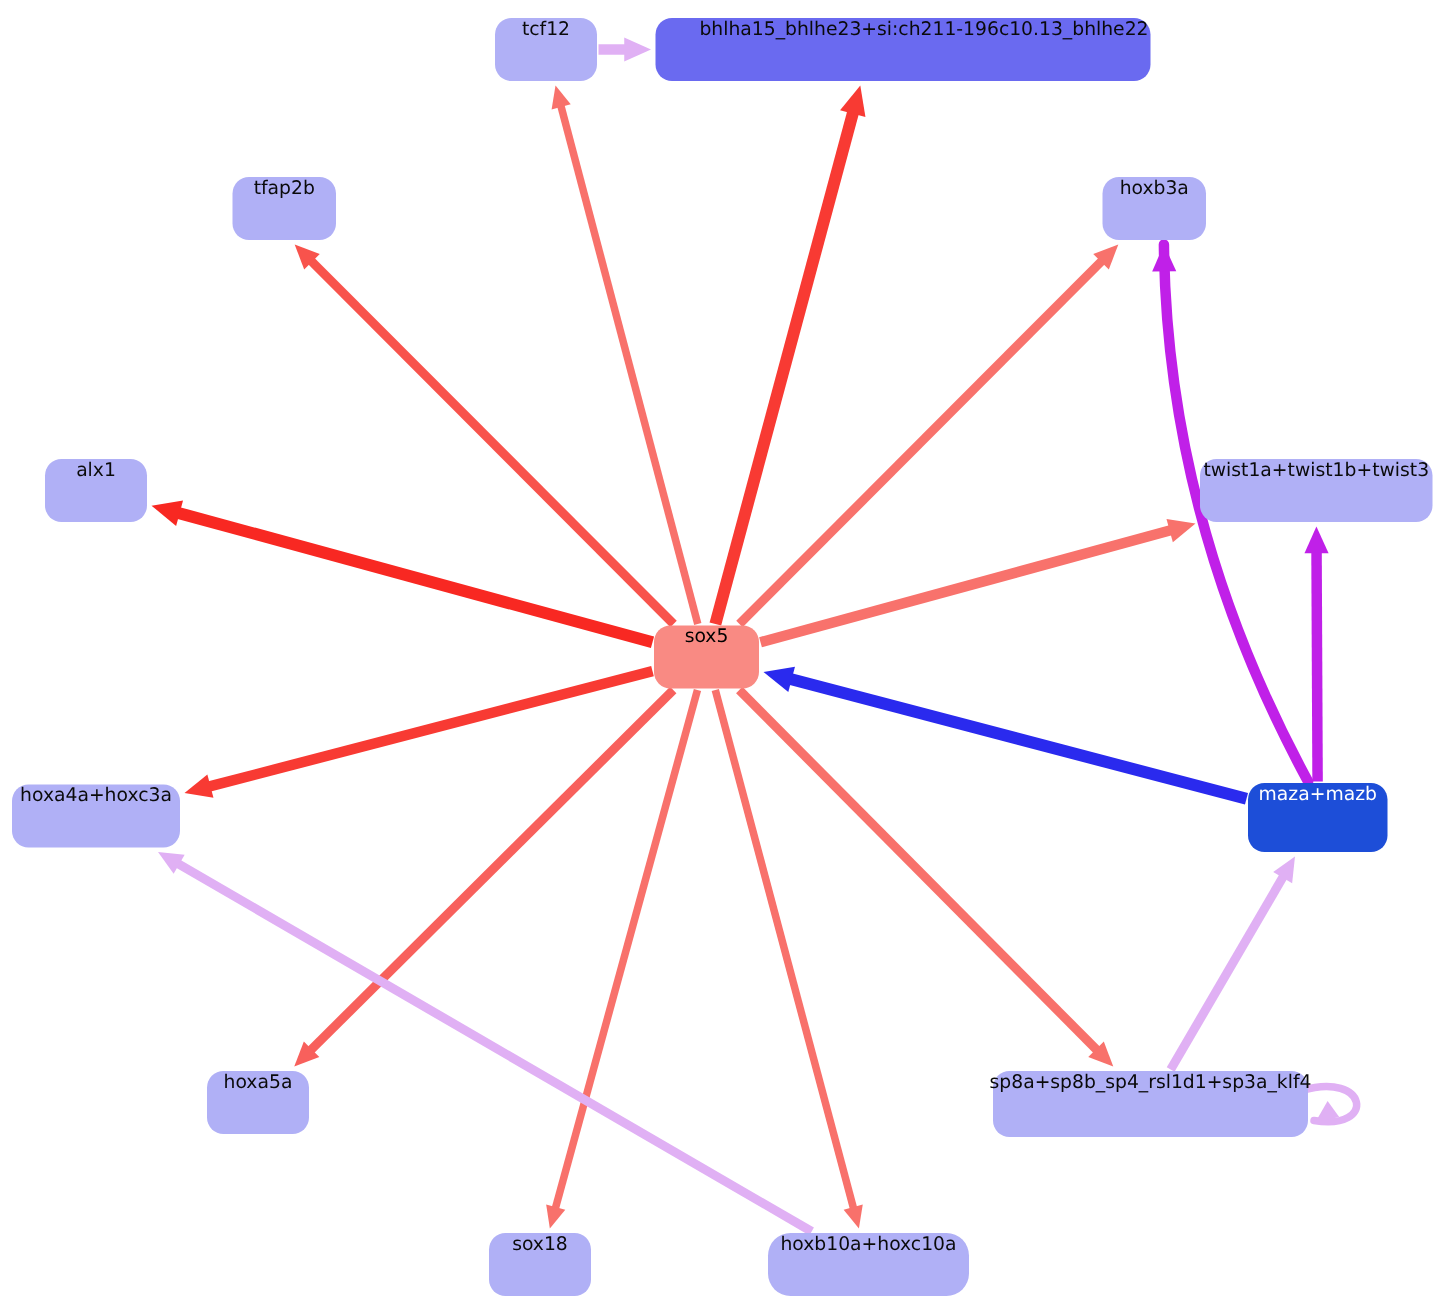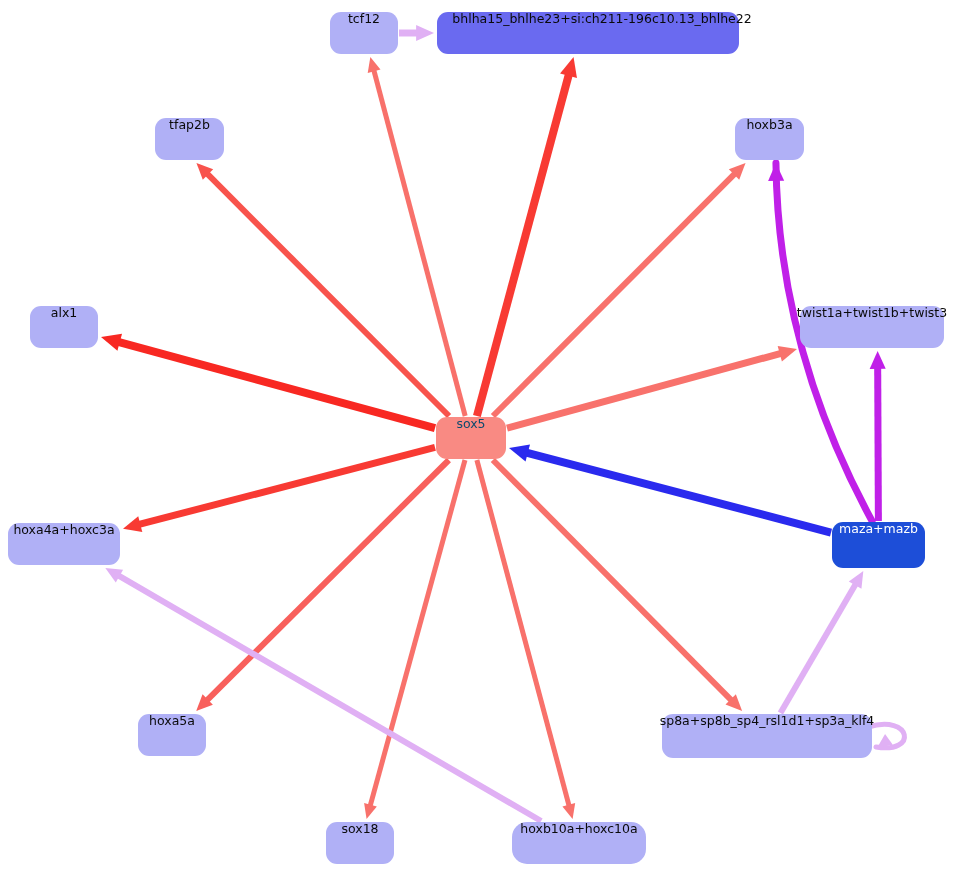--- a/index.html
+++ b/index.html
@@ -5,21 +5,21 @@
   html,body{margin:0;padding:0;background:#ffffff;}
   #canvas{position:relative;width:962px;height:874px;background:#ffffff;
           font-family:"DejaVu Sans","Liberation Sans",sans-serif;overflow:hidden;}
   svg#edges{position:absolute;left:0;top:0;width:962px;height:874px;}
   .node{position:absolute;box-sizing:border-box;display:flex;align-items:flex-start;
         justify-content:center;border-radius:11px;text-align:center;
         font-size:12.5px;line-height:1.1;white-space:nowrap;}
   .node.light{background:#b0b0f6;color:#0a0a0a;}
   .node.mid{background:#6a6af0;color:#0a0a0a;}
   .node.strong{background:#1d4ed8;color:#ffffff;}
-  .node.src{background:#f98a83;color:#0c4a6e;}
+  .node.src{background:#f98a83;color:#000000;}
 </style>
 </head>
 <body>
 
 <div id="canvas">
   <svg id="edges" viewBox="0 0 962 874" xmlns="http://www.w3.org/2000/svg">
       <defs></defs>
       <g>
         <line x1="399" y1="33" x2="419.363" y2="33" stroke="#e0b0f4" stroke-width="7" stroke-linecap="butt"></line>
       </g>
@@ -90,33 +90,33 @@
       <polygon points="863.3219895287958,571 848.7826490070346,581.3865286401316 861.425970576949,588.7673158393224" fill="#e0b0f4"></polygon>
       <g>
         <path d="M 868 727 C 912 714, 918 754, 876 747" fill="none" stroke="#e0b0f4" stroke-width="5" stroke-linecap="round"></path>
       </g>
       <polygon points="877,748 892.8123833321608,744.6696796915606 885.0536180019001,733.9906553658114" fill="#e0b0f4"></polygon>
     </svg>
   <div id="nodelayer">
       <div class="node light" style="left: 330px; top: 12px; width: 68px; height: 42px;">
         <span>tcf12</span>
       </div>
-      <div class="node mid" style="left: 437px; top: 12px; width: 302px; height: 42px; padding-left: 28px;">
+      <div class="node mid" style="left: 437px; top: 12px; width: 330px; height: 42px; padding-left: 28px;">
         <span>bhlha15_bhlhe23+si:ch211-196c10.13_bhlhe22</span>
       </div>
       <div class="node light" style="left: 155px; top: 118px; width: 69px; height: 42px;">
         <span>tfap2b</span>
       </div>
       <div class="node light" style="left: 735px; top: 118px; width: 69px; height: 42px;">
         <span>hoxb3a</span>
       </div>
       <div class="node light" style="left: 30px; top: 306px; width: 68px; height: 42px;">
         <span>alx1</span>
       </div>
-      <div class="node light" style="left: 800px; top: 306px; width: 144px; height: 42px;">
+      <div class="node light" style="left: 800px; top: 306px; width: 155px; height: 42px;">
         <span>twist1a+twist1b+twist3</span>
       </div>
       <div class="node src" style="left: 436px; top: 417px; width: 70px; height: 42px;">
         <span>sox5</span>
       </div>
       <div class="node light" style="left: 8px; top: 523px; width: 112px; height: 42px;">
         <span>hoxa4a+hoxc3a</span>
       </div>
       <div class="node strong" style="left: 832px; top: 522px; width: 93px; height: 46px;">
         <span>maza+mazb</span>

